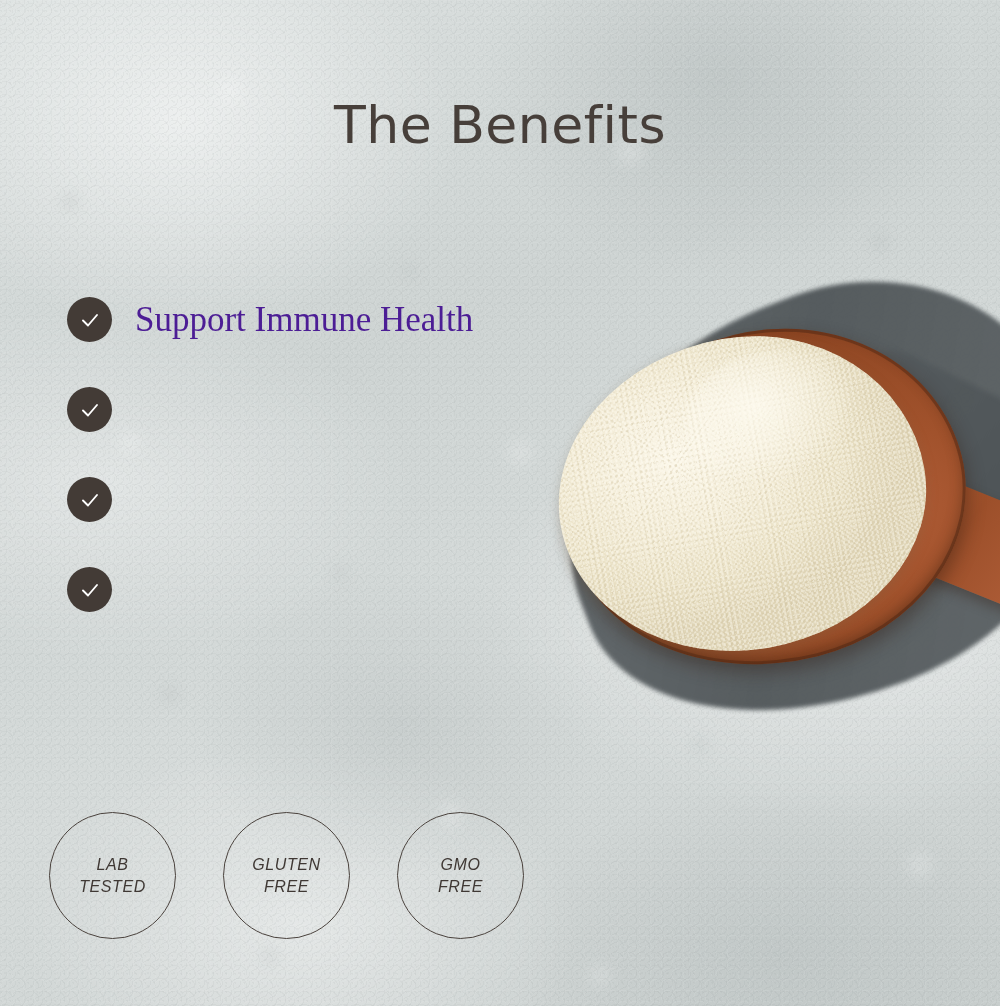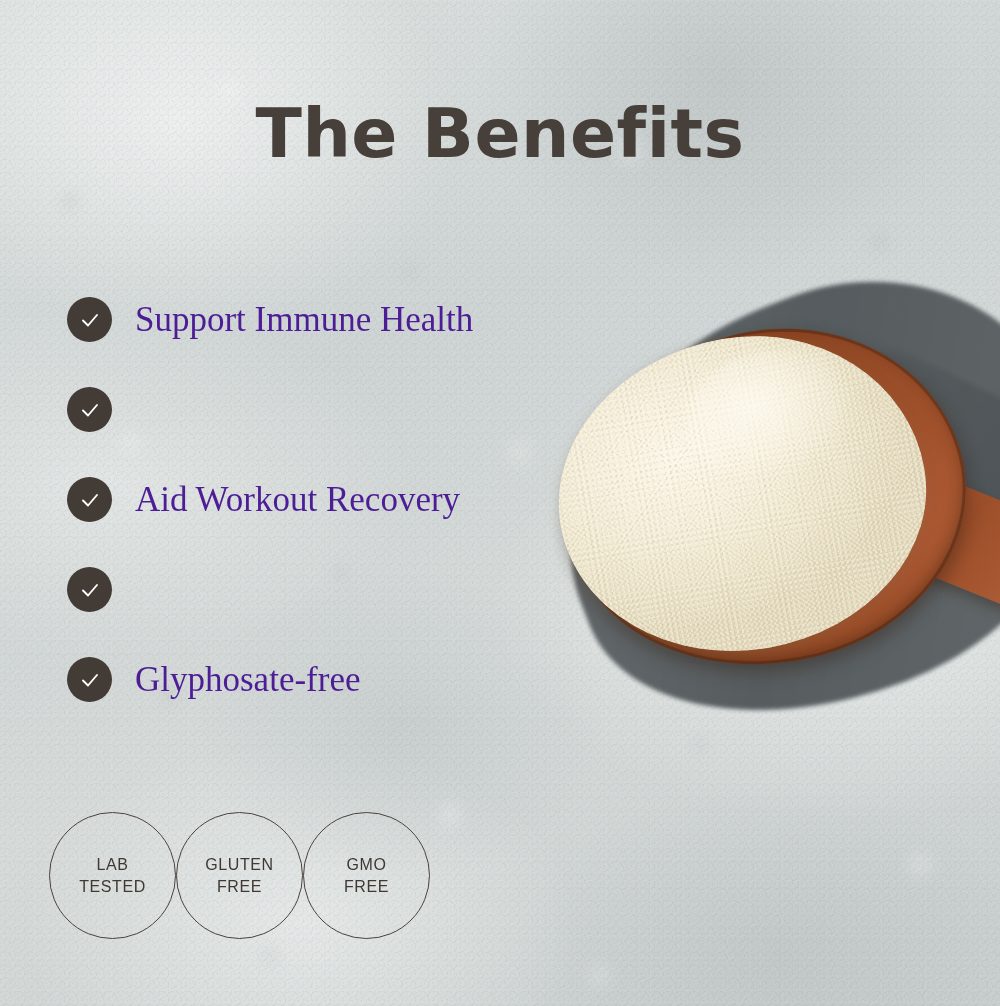--- a/index.html
+++ b/index.html
@@ -150,22 +150,22 @@
     background:radial-gradient(ellipse at 40% 40%, rgba(255,252,242,0.75), rgba(236,228,204,0) 70%);
     filter:blur(3px);
   }
 
   
   .title {
     position:absolute;
     left:0; right:0; top:98px;
     text-align:center;
     font-family:"DejaVu Sans", sans-serif;
-    font-size:68px;
-    font-weight:700;
+    font-size:52px;
+    font-weight:400;
     letter-spacing:0.5px;
     color:#473f3a;
     line-height:1.05;
   }
 
   
   .benefits {
     position:absolute;
     left:67px; top:297px;
     width:600px;
@@ -193,20 +193,22 @@
     color:#4c1d95;
     line-height:1;
     white-space:nowrap;
   }
 
   
   .badges {
     position:absolute;
     left:49px; top:812px;
     display:flex;
+    gap:47px;
+    font-style:italic;
   }
   .badge {
     width:127px; height:127px;
     border-radius:50%;
     border:1.6px solid #4a423d;
     display:flex;
     align-items:center;
     justify-content:center;
     text-align:center;
   }
@@ -256,46 +258,37 @@
     </div>
 
     <div class="benefit-row">
       <span class="check-circle">
         <svg width="24" height="24" viewBox="0 0 24 24" fill="none" stroke="#ffffff" stroke-width="1.9" stroke-linecap="round" stroke-linejoin="round">
           <polyline points="5,12.5 10,17.5 19,7"></polyline>
         </svg>
       </span>
     </div>
 
+
     <div class="benefit-row">
       <span class="check-circle">
         <svg width="24" height="24" viewBox="0 0 24 24" fill="none" stroke="#ffffff" stroke-width="1.9" stroke-linecap="round" stroke-linejoin="round">
           <polyline points="5,12.5 10,17.5 19,7"></polyline>
         </svg>
       </span>
-      <span class="benefit-label">Aid Workout Recovery</span>
     </div>
 
     <div class="benefit-row">
       <span class="check-circle">
         <svg width="24" height="24" viewBox="0 0 24 24" fill="none" stroke="#ffffff" stroke-width="1.9" stroke-linecap="round" stroke-linejoin="round">
           <polyline points="5,12.5 10,17.5 19,7"></polyline>
         </svg>
       </span>
     </div>
 
-    <div class="benefit-row">
-      <span class="check-circle">
-        <svg width="24" height="24" viewBox="0 0 24 24" fill="none" stroke="#ffffff" stroke-width="1.9" stroke-linecap="round" stroke-linejoin="round">
-          <polyline points="5,12.5 10,17.5 19,7"></polyline>
-        </svg>
-      </span>
-      <span class="benefit-label">Glyphosate-free</span>
-    </div>
-
   </div>
 
   <div class="badges">
 
     <div class="badge">
       <span class="badge-text">LAB
 TESTED</span>
     </div>
 
 

